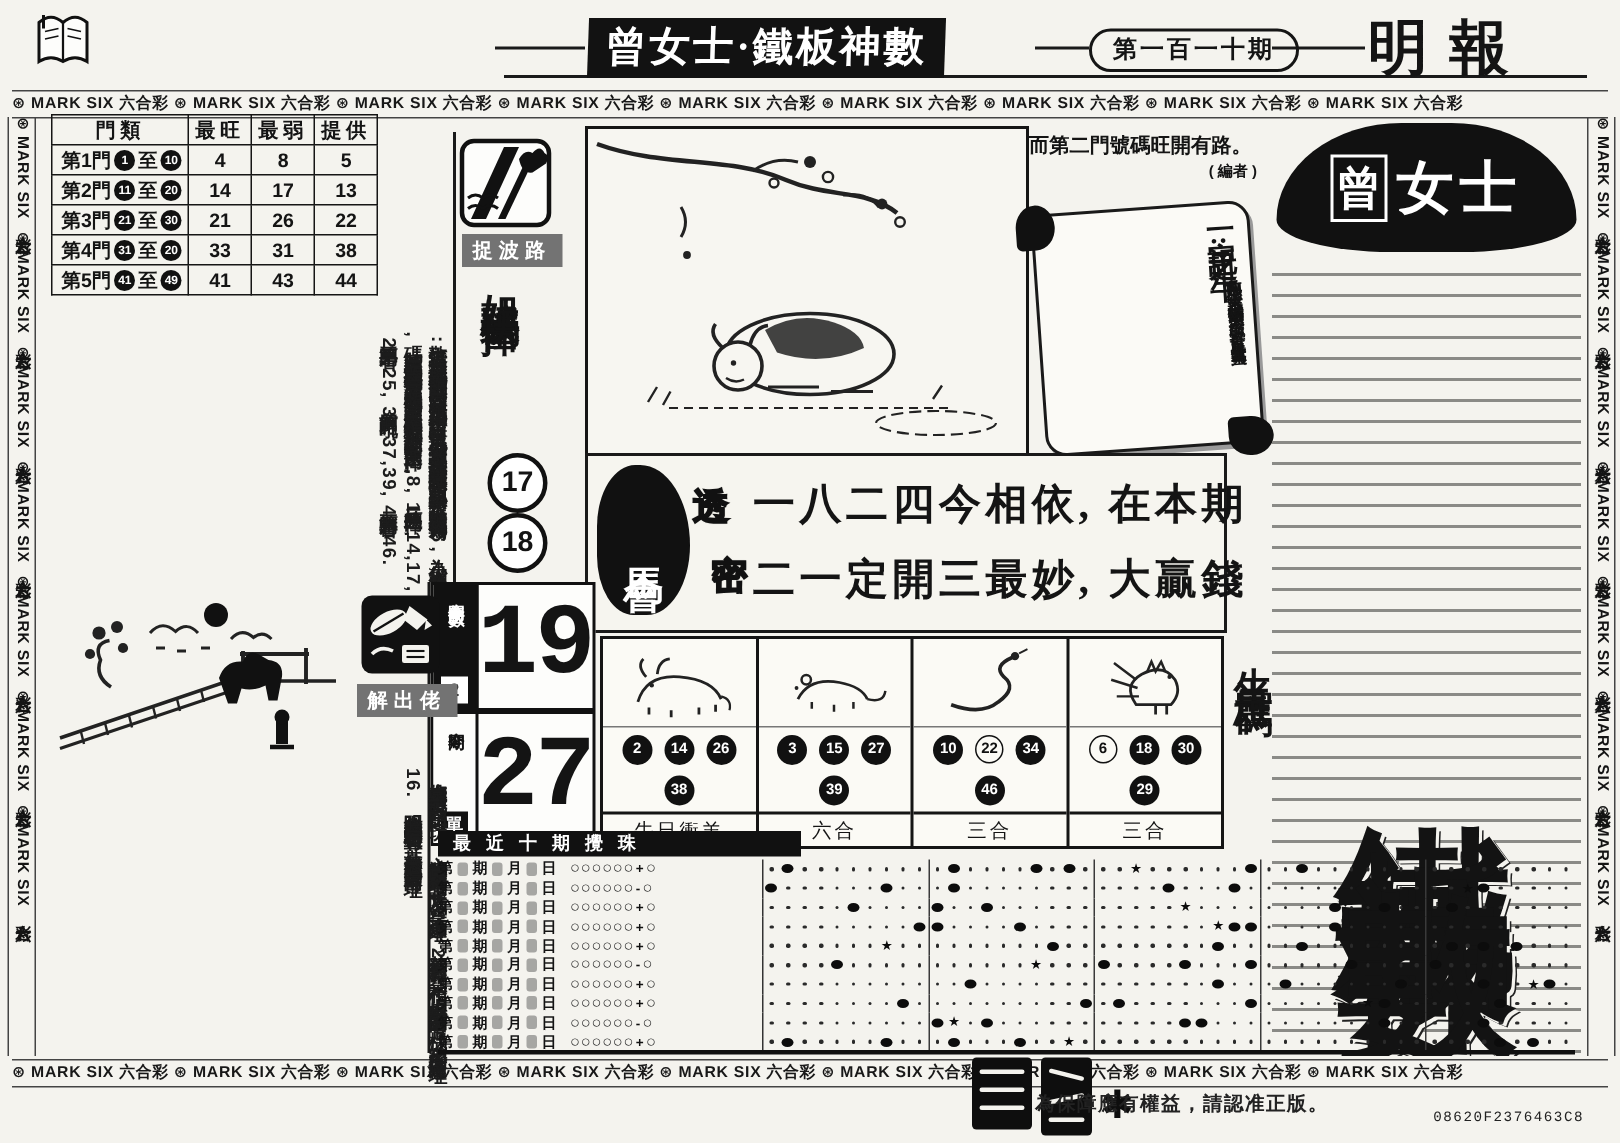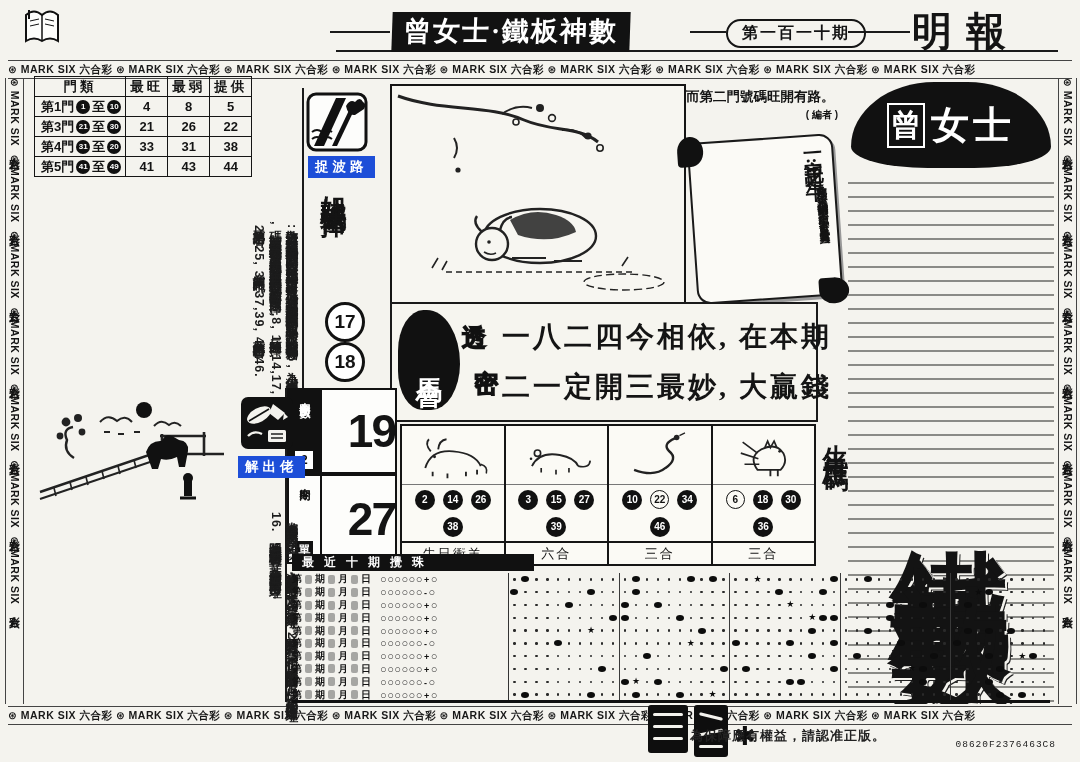--- a/index.html
+++ b/index.html
@@ -34,40 +34,40 @@
      font-size:8px;align-items:center;justify-content:center;vertical-align:-2px;font-weight:bold;}
   .door-cell{display:flex;align-items:center;gap:2px;justify-content:flex-start;padding-left:2px;}
 
   
   .vtext{writing-mode:vertical-rl;text-orientation:mixed;font-size:12.5px;line-height:16.5px;
      letter-spacing:1px;font-weight:bold;color:#1c1c1c;}
   .notice-block{position:absolute;left:32px;top:220px;width:268px;height:176px;}
   .solver-text{position:absolute;left:30px;top:512px;width:270px;height:192px;}
 
   
-  .sis-badge,.solver-badge{position:absolute;background:#1d4ed8;color:#fff;font-size:13.5px;font-weight:bold;
+  .sis-badge,.solver-badge{position:absolute;background:#737373;color:#fff;font-size:13.5px;font-weight:bold;
      letter-spacing:4px;padding:2px 7px;}
   .sis-title{position:absolute;left:316px;top:176px;writing-mode:vertical-rl;font-size:26px;font-weight:900;
      letter-spacing:3px;font-family:"Liberation Serif","DejaVu Serif",serif;}
   .num-circle{position:absolute;left:325px;width:34px;height:34px;border:3px solid #111;border-radius:50%;
      display:flex;align-items:center;justify-content:center;font-size:19px;font-weight:900;background:#fff;}
 
   
   .pbox{position:absolute;left:287px;width:106px;border:2.5px solid #111;background:#fdfdfb;display:flex;}
   .pbox .strip{width:34px;display:flex;flex-direction:column;align-items:center;border-right:2px solid #111;}
   .pbox .strip .lbl{flex:1;writing-mode:vertical-rl;font-size:11px;font-weight:bold;letter-spacing:1px;
      padding-top:3px;line-height:13px;}
   .pbox.dark .strip{background:#111;}
   .pbox.dark .strip .lbl{color:#fff;}
   .pbox .tagbox{width:18px;height:18px;margin:2px 0 3px;display:flex;align-items:center;justify-content:center;
      font-size:12px;font-weight:900;}
   .pbox.dark .tagbox{background:#fff;color:#111;}
   .pbox.light .tagbox{background:#111;color:#fff;}
-  .pbox .bignum{flex:1;display:flex;align-items:center;justify-content:center;font-size:46px;font-weight:900;
-     font-family:Liberation Sans, sans-serif;letter-spacing:-2px;padding-left:26px;}
+  .pbox .bignum{flex:1;display:flex;align-items:center;justify-content:center;font-size:67px;font-weight:900;
+     font-family:Liberation Mono, monospace;letter-spacing:-2px;}
 
   
   .pic-frame{position:absolute;left:390px;top:84px;width:292px;height:216px;border:2.5px solid #151515;background:#f7f6f1;}
 
   
   .editor-note{position:absolute;left:686px;top:88px;width:152px;font-size:13.5px;font-weight:bold;line-height:1.35;}
   .editor-sign{text-align:right;font-size:10px;margin-top:2px;}
   .scroll{position:absolute;left:692px;top:138px;width:142px;height:158px;border:2px solid #1a1a1a;
      border-radius:10px 14px 10px 14px;background:#fbfaf6;transform:rotate(-4deg);
      box-shadow:2px 3px 0 #999;}
@@ -198,20 +198,33 @@
             <div class="door-cell">
               <span>第1門</span>
               <span class="ball">1</span>
               <span>至</span>
               <span class="ball">10</span>
             </div>
           </td>
           <td>4</td>
           <td>8</td>
           <td>5</td>
+        </tr>
+        <tr>
+          <td>
+            <div class="door-cell">
+              <span>第2門</span>
+              <span class="ball">11</span>
+              <span>至</span>
+              <span class="ball">20</span>
+            </div>
+          </td>
+          <td>14</td>
+          <td>17</td>
+          <td>13</td>
         </tr>
         <tr>
           <td>
             <div class="door-cell">
               <span>第3門</span>
               <span class="ball">21</span>
               <span>至</span>
               <span class="ball">30</span>
             </div>
           </td>
@@ -390,21 +403,21 @@
               <path d="M42,18 l3,-7 l3,7 l4,-7 l3,7" fill="none" stroke="#222" stroke-width="1.8"></path>
               <path d="M34,24 L18,12 M35,30 L16,24 M36,36 L20,36" stroke="#222" stroke-width="1.8"></path>
               <path d="M48,42 v7 M56,42 v7" stroke="#222" stroke-width="2"></path>
               <circle cx="58" cy="22" r="1.5" fill="#222"></circle>
             </svg>
           </div>
           <div class="z-balls">
             <span class="z-ball open">6</span>
             <span class="z-ball">18</span>
             <span class="z-ball">30</span>
-            <span class="z-ball">36</span>
+            <span class="z-ball">29</span>
           </div>
           <div class="z-rel">三合</div>
         </div>
       </div>
   </div>
   <div class="zodiac-side">生肖靈碼</div>
 
   <div class="right-col">
     <div class="right-lines"></div>
     <div class="fan">

